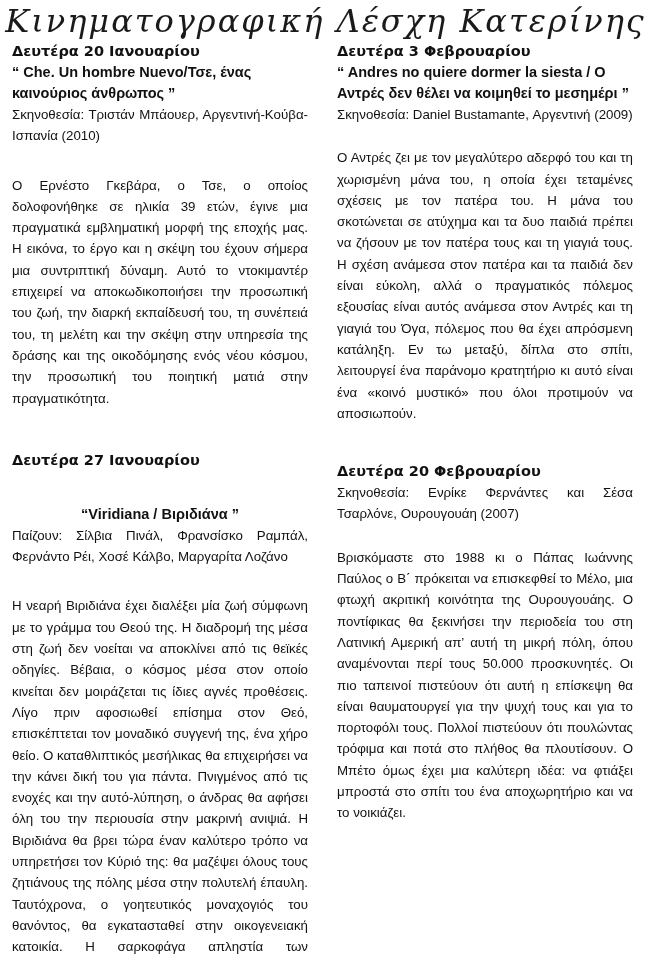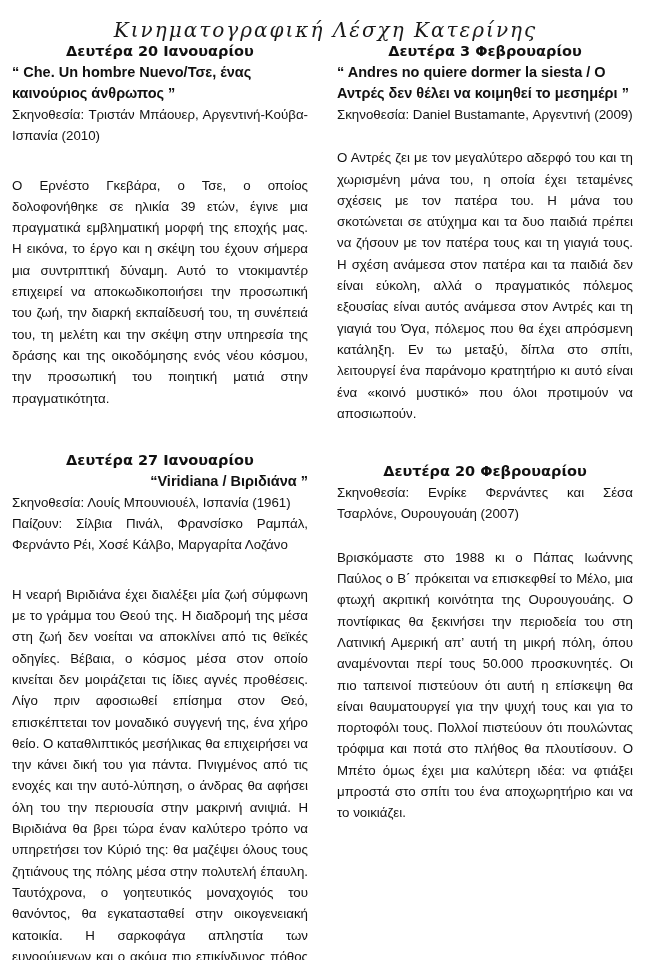--- a/index.html
+++ b/index.html
@@ -1,31 +1,31 @@
 <!DOCTYPE html>
 <html><head>
 <meta charset="utf-8">
 <style>
   html, body { margin: 0; padding: 0; background: #ffffff; }
   body { width: 651px; height: 960px; overflow: hidden; position: relative; color: #111; }
   .header {
-    position: absolute; left: 0; top: 18px; width: 651px; height: 34px;
+    position: absolute; left: 0; top: 2px; width: 651px; height: 34px;
     text-align: center;
     font-family: "DejaVu Serif", serif; font-style: italic;
-    font-size: 20px; letter-spacing: 2px; color: #1a1a1a;
+    font-size: 32px; letter-spacing: 2px; color: #1a1a1a;
   }
   .col { position: absolute; top: 40px; font-family: "Liberation Sans", sans-serif; font-size: 13.3px; line-height: 21.3px; }
   .col.left { left: 12px; width: 296px; }
   .col.right { left: 337px; width: 296px; }
   .date {
     font-family: "DejaVu Sans", sans-serif; font-weight: bold; font-size: 14.5px;
-    text-align: center; line-height: 22px; color: #111;
+    text-align: left; line-height: 22px; color: #111;
   }
   .title { font-weight: bold; font-size: 14.5px; line-height: 21px; }
-  .title.center { text-align: right; }
+  .title.center { text-align: center; margin-top: 33px; }
   .meta { text-align: justify; text-align-last: left; }
   .body { text-align: justify; text-align-last: left; margin-top: 28px; }
   p { margin: 0; }
 </style>
 </head>
 <body>
 
 <div class="header">Κινηματογραφική Λέσχη Κατερίνης</div>
 
 <div class="col left">
@@ -34,21 +34,20 @@
     <p class="title">“ Che. Un hombre Nuevo/Τσε, ένας καινούριος άνθρωπος ”</p>
     <p class="meta">Σκηνοθεσία: Τριστάν Μπάουερ, Αργεντινή-Κούβα-Ισπανία (2010)</p>
     <p class="body">Ο Ερνέστο Γκεβάρα, ο Τσε, ο οποίος δολοφονήθηκε σε ηλικία 39 ετών, έγινε μια πραγματικά εμβληματική μορφή της εποχής μας. Η εικόνα, το έργο και η σκέψη του έχουν σήμερα μια συντριπτική δύναμη. Αυτό το ντοκιμαντέρ επιχειρεί να αποκωδικοποιήσει την προσωπική του ζωή, την διαρκή εκπαίδευσή του, τη συνέπειά του, τη μελέτη και την σκέψη στην υπηρεσία της δράσης και της οικοδόμησης ενός νέου κόσμου, την προσωπική του ποιητική ματιά στην πραγματικότητα.</p>
   </div>
 
   <div style="height:40px"></div>
 
   <div>
     <div class="date">Δευτέρα 27 Ιανουαρίου</div>
     <p class="title center">“Viridiana / Βιριδιάνα ”</p>
-    <p class="meta">Σκηνοθεσία: Λουίς Μπουνιουέλ, Ισπανία (1961)</p>
     <p class="meta">Παίζουν: Σίλβια Πινάλ, Φρανσίσκο Ραμπάλ, Φερνάντο Ρέι, Χοσέ Κάλβο, Μαργαρίτα Λοζάνο</p>
     <p class="body">Η νεαρή Βιριδιάνα έχει διαλέξει μία ζωή σύμφωνη με το γράμμα του Θεού της. Η διαδρομή της μέσα στη ζωή δεν νοείται να αποκλίνει από τις θεϊκές οδηγίες. Βέβαια, ο κόσμος μέσα στον οποίο κινείται δεν μοιράζεται τις ίδιες αγνές προθέσεις. Λίγο πριν αφοσιωθεί επίσημα στον Θεό, επισκέπτεται τον μοναδικό συγγενή της, ένα χήρο θείο. Ο καταθλιπτικός μεσήλικας θα επιχειρήσει να την κάνει δική του για πάντα. Πνιγμένος από τις ενοχές και την αυτό-λύπηση, ο άνδρας θα αφήσει όλη του την περιουσία στην μακρινή ανιψιά. Η Βιριδιάνα θα βρει τώρα έναν καλύτερο τρόπο να υπηρετήσει τον Κύριό της: θα μαζέψει όλους τους ζητιάνους της πόλης μέσα στην πολυτελή έπαυλη. Ταυτόχρονα, ο γοητευτικός μοναχογιός του θανόντος, θα εγκατασταθεί στην οικογενειακή κατοικία. Η σαρκοφάγα απληστία των ευνοούμενων και ο ακόμα πιο επικίνδυνος πόθος του νέου, θα εκθέσουν τις υψηλές ιδέες της γυναίκας στην φτηνή πραγματικότητα. Μέχρι το τέλος, η Βιριδιάνα θα εξακολουθήσει να αποποιείται την ευτυχία, την επιλογή και την ελευθερία και θα περιφέρεται με το ακάνθινο στεφάνι πάνω στην ξανθή της κόμη. Φυσικά, κανένας Θεός δεν θα προθυμοποιηθεί να την σώσει από τον αληθινό κόσμο.</p>
   </div>
 </div>
 
 <div class="col right">
   <div>
     <div class="date">Δευτέρα 3 Φεβρουαρίου</div>
     <p class="title">“ Andres no quiere dormer la siesta / Ο Αντρές δεν θέλει να κοιμηθεί το μεσημέρι ”</p>
     <p class="meta">Σκηνοθεσία: Daniel Bustamante, Αργεντινή (2009)</p>

